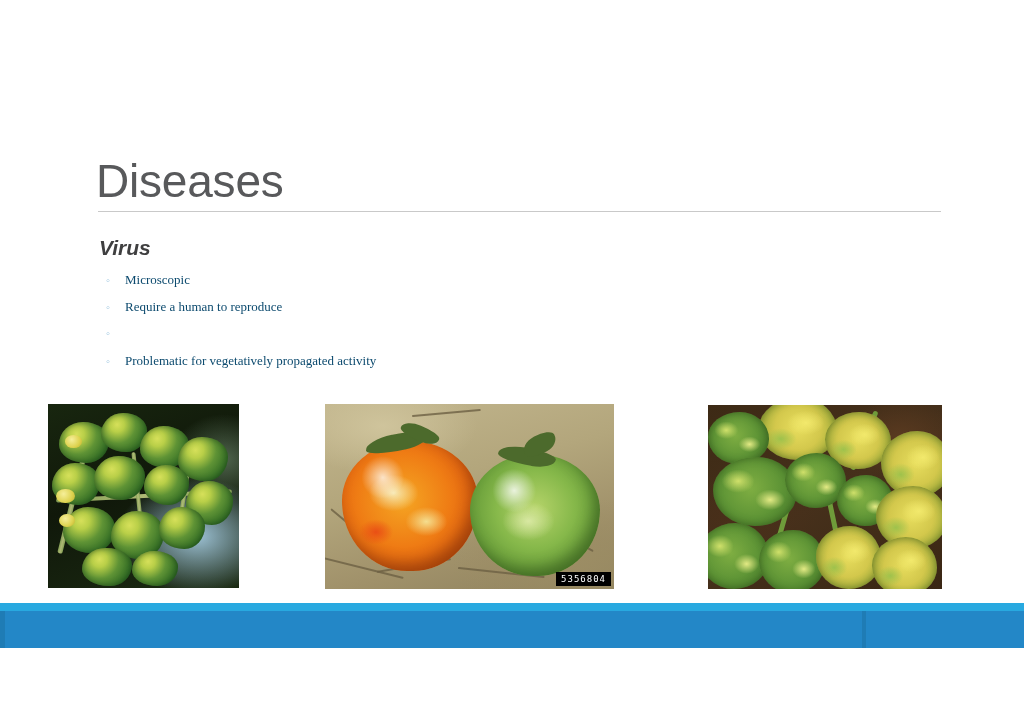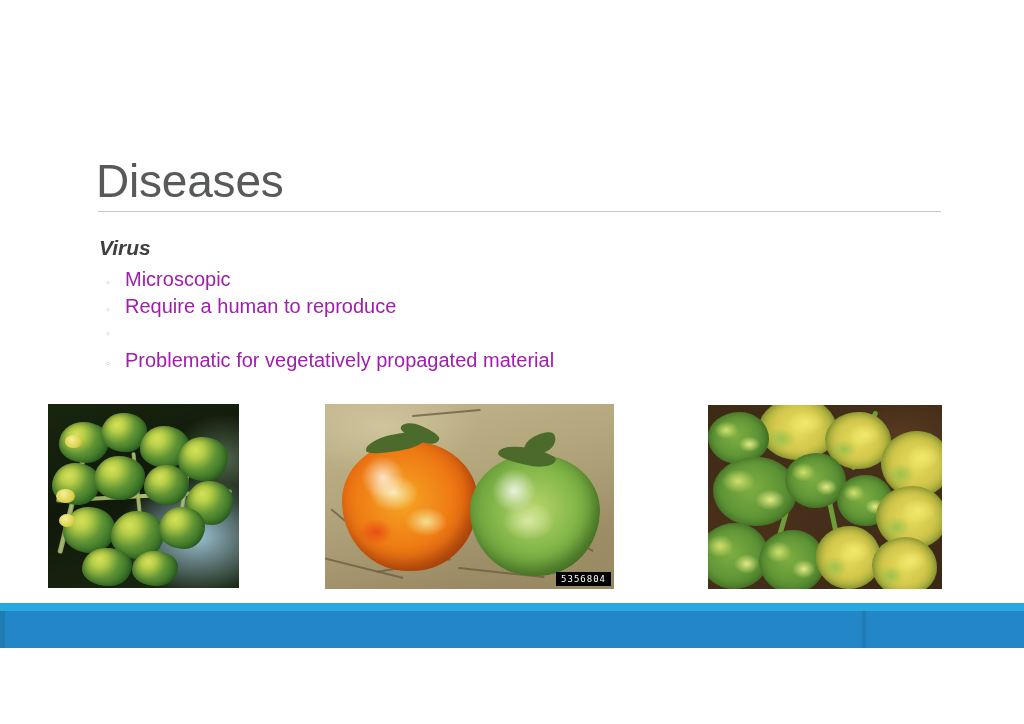--- a/index.html
+++ b/index.html
@@ -74,24 +74,25 @@
     width: 22px;
     flex: 0 0 22px;
     font-size: 11px;
     line-height: 27px;
     color: #9bc4de;
     text-align: left;
     padding-left: 3px;
     box-sizing: border-box;
   }
   .bullet-text {
-    font-size: 20px;
+    font-size: 13px;
     line-height: 27px;
-    color: #a21caf;
+    color: #0c4a6e;
     white-space: nowrap;
+    font-family: Liberation Serif, serif;
   }
 
   
   .photo {
     position: absolute;
     overflow: hidden;
     background: #6d7f55;
   }
   .photo-inner {
     position: absolute;
@@ -275,21 +276,21 @@
       <span class="bullet-marker">◦</span>
       <span class="bullet-text">Require a human to reproduce</span>
     </div>
 
     <div class="bullet-row">
       <span class="bullet-marker">◦</span>
     </div>
 
     <div class="bullet-row">
       <span class="bullet-marker">◦</span>
-      <span class="bullet-text">Problematic for vegetatively propagated material</span>
+      <span class="bullet-text">Problematic for vegetatively propagated activity</span>
     </div>
 
   </div>
 
   <div class="photo" id="photo-1">
     <div class="photo-inner p1-bg">
       <div class="stemline" style="left:4%;  top:49%; width:92%; height:4px; transform:rotate(-3deg);"></div>
       <div class="stemline" style="left:12%; top:20%; width:5px; height:62%; transform:rotate(14deg);"></div>
       <div class="stemline" style="left:46%; top:26%; width:4px; height:48%; transform:rotate(-6deg);"></div>
       <div class="stemline" style="left:70%; top:30%; width:4px; height:40%; transform:rotate(9deg);"></div>

